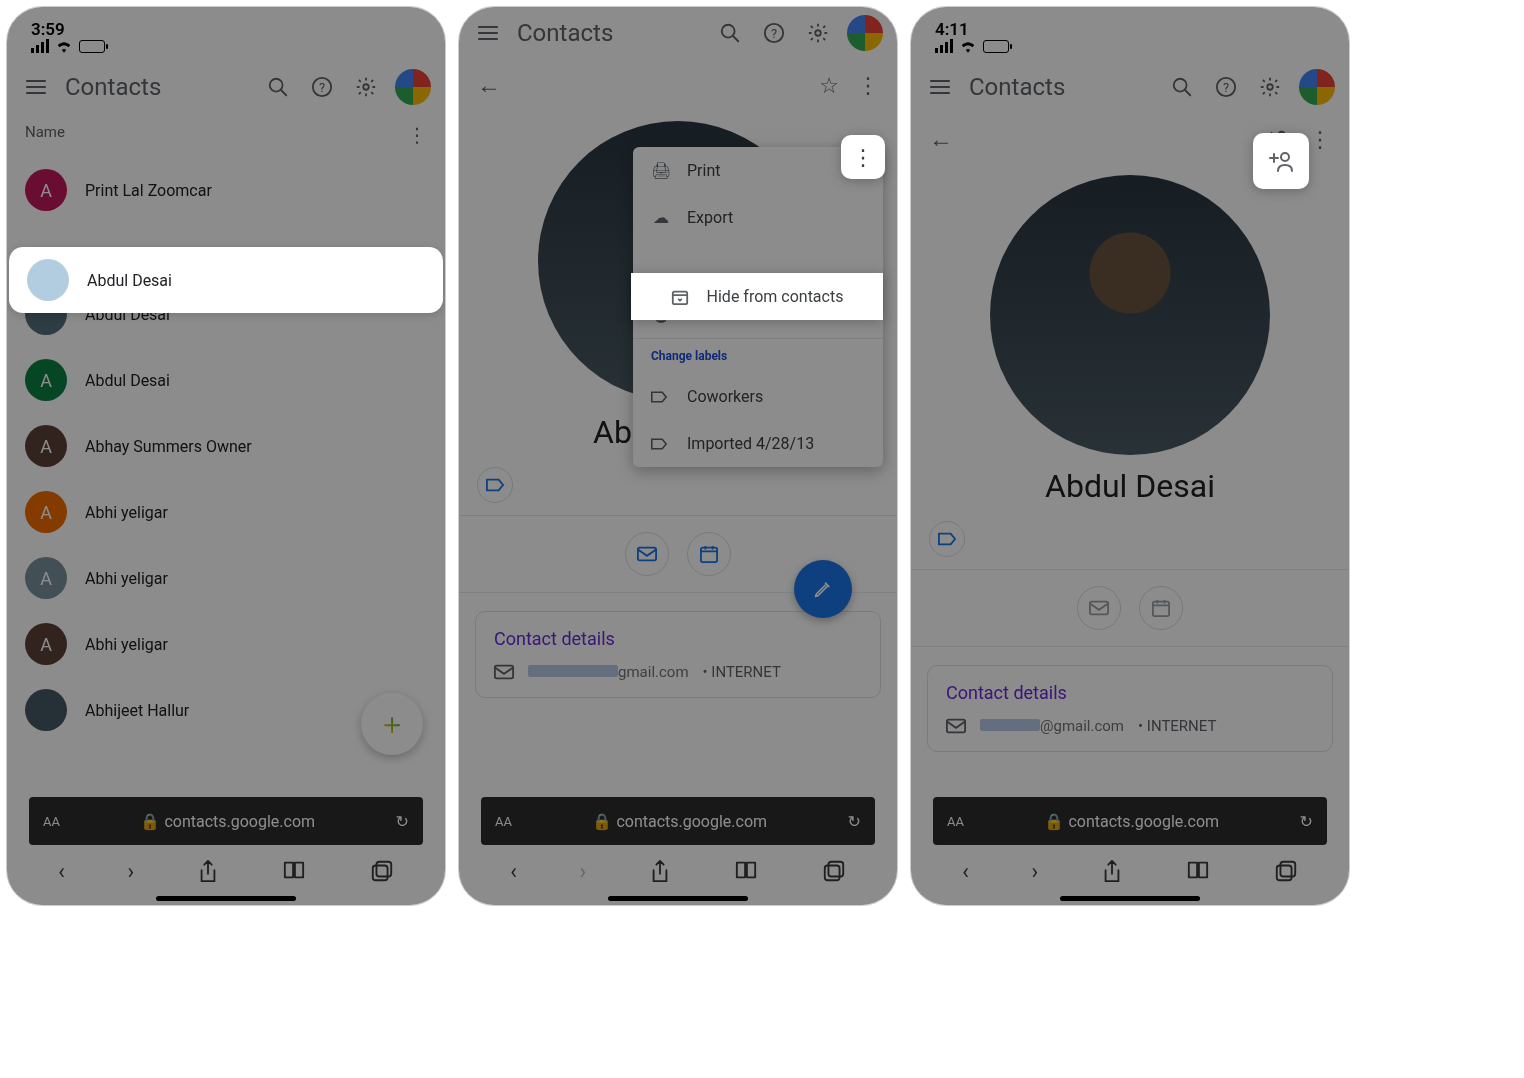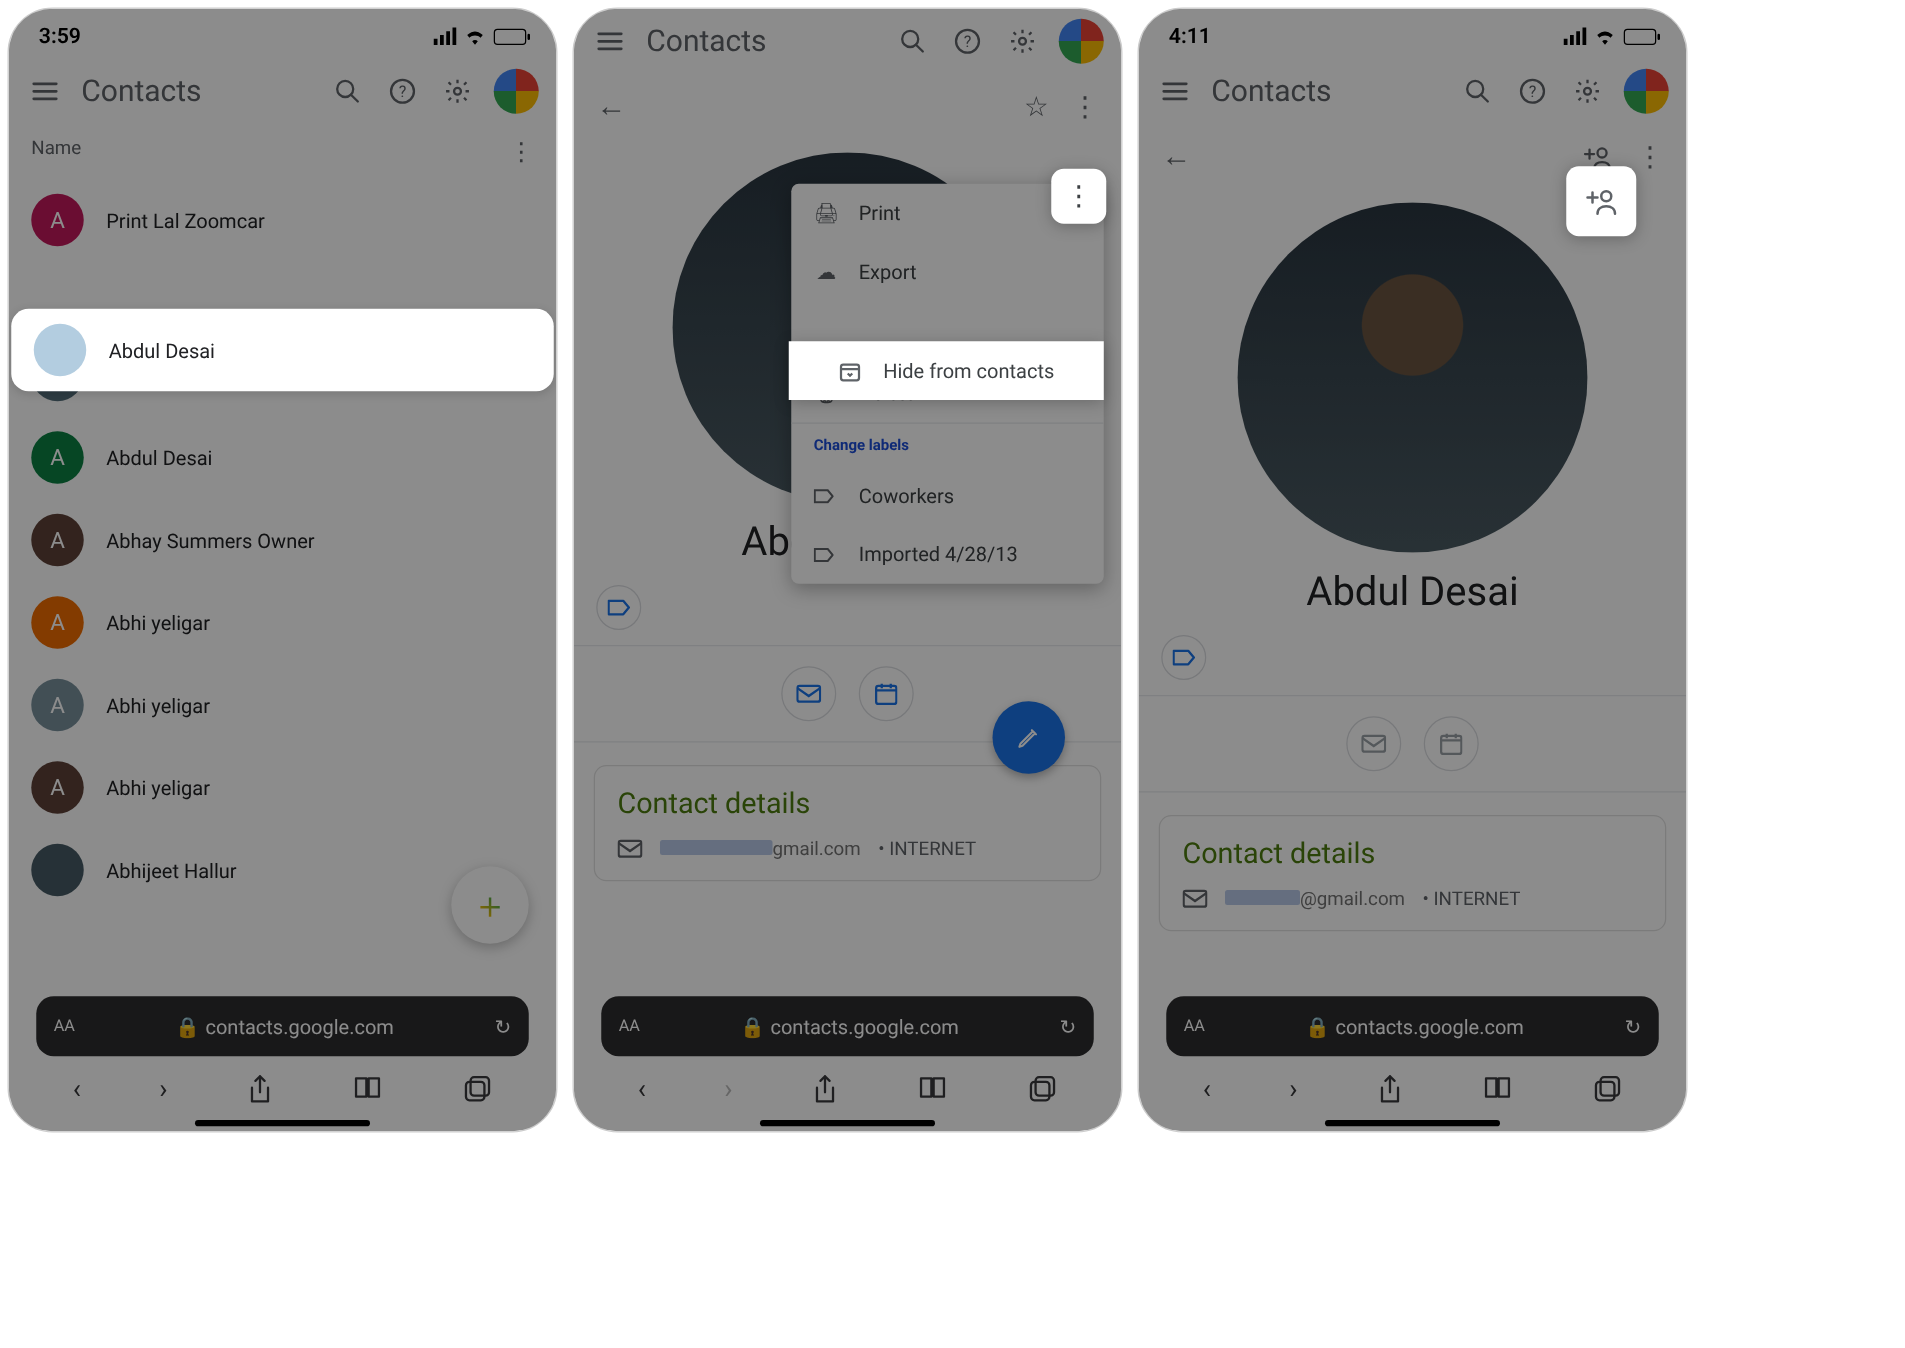--- a/index.html
+++ b/index.html
@@ -1,20 +1,20 @@
 <!DOCTYPE html>
 <html><head>
 <meta charset="utf-8">
 <style>
 * { box-sizing: border-box; margin: 0; padding: 0; }
 body { font-family: -apple-system, Roboto, Arial, sans-serif; background: #fff; }
 .container { display: flex; gap: 12px; padding: 6px; }
 .phone { width: 440px; height: 900px; border: 1px solid #ccc; border-radius: 36px; position: relative; overflow: hidden; background: #fff; }
 .dim-overlay { position: absolute; inset: 0; background: rgba(0,0,0,0.45); pointer-events: none; z-index: 50; }
-.status-bar { display: flex; justify-content: space-between; align-items: center; padding: 12px 24px 8px; font-weight: 600; font-size: 17px; }
+.status-bar { display: flex; justify-content: space-between; align-items: flex-start; padding: 12px 24px 8px; font-weight: 600; font-size: 17px; flex-direction: column; }
 .status-icons { display: flex; gap: 6px; align-items: center; }
 .signal { display: inline-flex; gap: 2px; align-items: flex-end; }
 .signal i { width: 3px; background: #000; display: block; }
 .signal i:nth-child(1){height:5px} .signal i:nth-child(2){height:8px} .signal i:nth-child(3){height:11px} .signal i:nth-child(4){height:14px}
 .wifi-icon { font-size: 16px; }
 .battery { width: 26px; height: 13px; border: 1.5px solid #000; border-radius: 3px; position: relative; }
 .battery::after { content:''; position:absolute; right:-4px; top:3px; width:2px; height:5px; background:#000; border-radius:1px; }
 .battery-fill { height:100%; width:50%; background:#ffcc00; border-radius:1px; }
 .app-header { display:flex; align-items:center; padding: 8px 14px; gap: 14px; }
 .hamburger, .icon-btn { width: 30px; height: 30px; display:flex; align-items:center; justify-content:center; color:#5f6368; }
@@ -22,35 +22,35 @@
 .avatar-ring { width:36px; height:36px; border-radius:50%; background: conic-gradient(#ea4335 0 25%, #fbbc04 25% 50%, #34a853 50% 75%, #4285f4 75%); padding:2px; }
 .avatar-inner { width:100%; height:100%; border-radius:50%; background:#8a5a44; }
 .list-header { display:flex; justify-content:space-between; padding: 10px 18px; font-size:15px; color:#5f6368; }
 .contact-row { display:flex; align-items:center; padding: 12px 18px; gap:18px; }
 .contact-row:nth-of-type(3) { border-left: 3px solid #1a73e8; }
 .circle-avatar { width:42px; height:42px; border-radius:50%; display:flex; align-items:center; justify-content:center; color:#fff; font-size:18px; flex-shrink:0; }
 .contact-name { font-size:16px; color:#202124; }
 .highlight-row { position:absolute; z-index:60; background:#fff; border-radius:14px; left:2px; right:2px; box-shadow:0 2px 8px rgba(0,0,0,0.15); }
 .fab { position:absolute; right:22px; width:62px; height:62px; border-radius:50%; background:#fff; box-shadow:0 3px 10px rgba(0,0,0,0.25); display:flex; align-items:center; justify-content:center; }
 .fab-plus { font-size:30px; background: linear-gradient(45deg,#ea4335,#fbbc04,#34a853,#4285f4); -webkit-background-clip:text; color:transparent; font-weight:300; }
-.safari-bar { position:absolute; bottom:60px; left:22px; right:22px; height:48px; background:#2c2c2e; border-radius:14px; display:flex; align-items:center; padding:0 14px; gap:10px; color:#fff; font-size:16px; }
+.safari-bar { position:absolute; bottom:60px; left:22px; right:22px; height:48px; background:#2c2c2e; border-radius:4px; display:flex; align-items:center; padding:0 14px; gap:10px; color:#fff; font-size:16px; }
 .url { flex:1; text-align:center; }
 .bottom-nav { position:absolute; bottom:10px; left:0; right:0; display:flex; justify-content:space-around; padding:10px 20px; }
 .bottom-nav span { font-size:22px; color:#3a3a3c; }
 .home-indicator { position:absolute; bottom:4px; left:50%; transform:translateX(-50%); width:140px; height:5px; background:#000; border-radius:3px; }
 
 .detail-header { display:flex; align-items:center; justify-content:space-between; padding:12px 18px; }
 .big-avatar { width:280px; height:280px; border-radius:50%; background:#3a4a52; margin:10px auto 12px; background-image: radial-gradient(circle at 50% 35%, #6b5540 0 40px, transparent 41px), linear-gradient(#2a3640,#4a5a62); }
 .detail-name { text-align:center; font-size:32px; color:#202124; margin-bottom:16px; }
 .label-btn { width:36px; height:36px; border:1px solid #dadce0; border-radius:50%; display:flex; align-items:center; justify-content:center; margin-left:18px; color:#1a73e8; }
 .action-row { display:flex; justify-content:center; gap:18px; padding:16px 0; border-top:1px solid #e8eaed; border-bottom:1px solid #e8eaed; margin-top:12px; }
 .action-circle { width:44px; height:44px; border:1px solid #dadce0; border-radius:50%; display:flex; align-items:center; justify-content:center; color:#1a73e8; font-size:20px; }
 .action-circle.disabled { color:#9aa0a6; }
 .details-card { border:1px solid #e0e0e0; border-radius:10px; margin:18px 16px; padding:16px 18px; position:relative; }
-.details-title { font-size:23px; color:#4d7c0f; margin-bottom:14px; }
+.details-title { font-size:18px; color:#6d28d9; margin-bottom:14px; }
 .email-row { display:flex; align-items:center; gap:14px; font-size:15px; }
 .email-row .redact { display:inline-block; width:90px; height:12px; background:#b8c9e8; border-radius:2px; }
 .email-addr { color:#737373; }
 .email-meta { color:#5f6368; font-size:15px; }
 .fab-edit { position:absolute; right:28px; top: -52px; width:58px; height:58px; border-radius:50%; background:#1a73e8; display:flex; align-items:center; justify-content:center; color:#fff; box-shadow:0 3px 8px rgba(0,0,0,0.3); }
 
 .dropdown { position:absolute; right:14px; top:140px; width:250px; background:#fff; border-radius:6px; box-shadow:0 4px 16px rgba(0,0,0,0.3); overflow:hidden; }
 .dd-item { display:flex; align-items:center; gap:16px; padding:14px 18px; font-size:16px; color:#3c4043; }
 .dd-header { padding:10px 18px; font-size:12px; color:#1d4ed8; border-top:1px solid #e8eaed;font-weight:bold; }
 .dd-icon { color:#5f6368; width:20px; text-align:center; }

